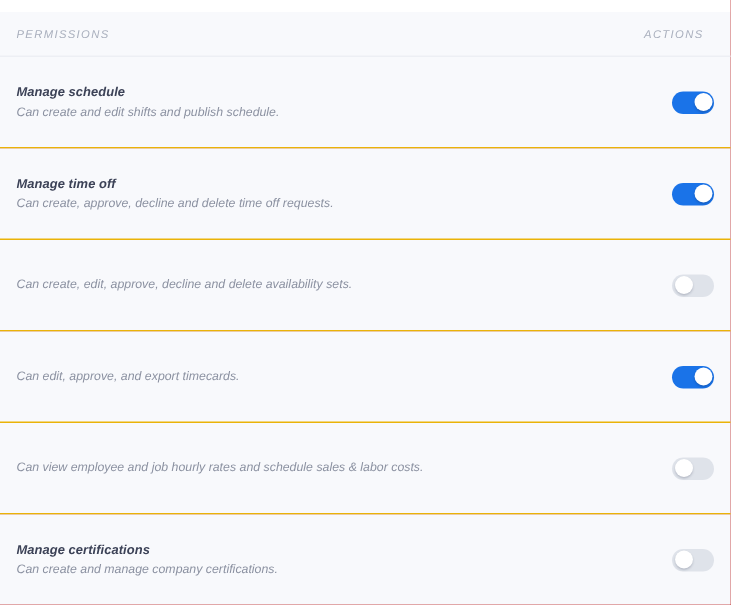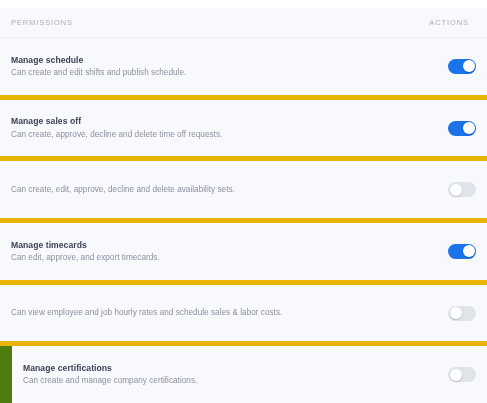--- a/index.html
+++ b/index.html
@@ -11,25 +11,26 @@
     height: 403px;
     overflow: hidden;
     background: #ffffff;
     font-family: "Liberation Sans", sans-serif;
     -webkit-font-smoothing: antialiased;
   }
 
   #permissions-panel {
     width: 487px;
     height: 403px;
-    background: #4d7c0f;
+    background: #b91c1c;
     box-sizing: border-box;
     display: flex;
     flex-direction: column;
     position: relative;
+    font-style: italic;
   }
 
   
   .top-strip {
     height: 8px;
     background: #ffffff;
     flex: 0 0 auto;
   }
 
   
@@ -66,23 +67,23 @@
   }
 
   .perm-row {
     flex: 1 1 0;
     min-height: 0;
     display: flex;
     align-items: center;
     padding: 0 11px;
     box-sizing: border-box;
     background: #f8f9fc;
-    border-bottom: 5px solid #eab308;
-  }
-  .perm-row:last-child { border-bottom: none; margin-left: 12px; }
+    border-bottom: 1px solid #eab308;
+  }
+  .perm-row:last-child { border-bottom: none; }
 
   .perm-text {
     flex: 1 1 auto;
     min-width: 0;
     padding-right: 12px;
   }
   .perm-title {
     font-size: 8.6px;
     font-weight: 700;
     color: #3c4257;
@@ -160,42 +161,41 @@
           <div class="perm-desc">Can create and edit shifts and publish schedule.</div>
         </div>
         <div class="perm-action">
           <div class="toggle on" role="switch" aria-checked="true">
             <div class="knob"></div>
           </div>
         </div>
       </div>
       <div class="perm-row">
         <div class="perm-text">
-          <div class="perm-title">Manage sales off</div>
+          <div class="perm-title">Manage time off</div>
           <div class="perm-desc">Can create, approve, decline and delete time off requests.</div>
         </div>
         <div class="perm-action">
           <div class="toggle on" role="switch" aria-checked="true">
             <div class="knob"></div>
           </div>
         </div>
       </div>
       <div class="perm-row">
         <div class="perm-text">
           <div class="perm-desc">Can create, edit, approve, decline and delete availability sets.</div>
         </div>
         <div class="perm-action">
           <div class="toggle" role="switch" aria-checked="false">
             <div class="knob"></div>
           </div>
         </div>
       </div>
       <div class="perm-row">
         <div class="perm-text">
-          <div class="perm-title">Manage timecards</div>
           <div class="perm-desc">Can edit, approve, and export timecards.</div>
         </div>
         <div class="perm-action">
           <div class="toggle on" role="switch" aria-checked="true">
             <div class="knob"></div>
           </div>
         </div>
       </div>
       <div class="perm-row">
         <div class="perm-text">

